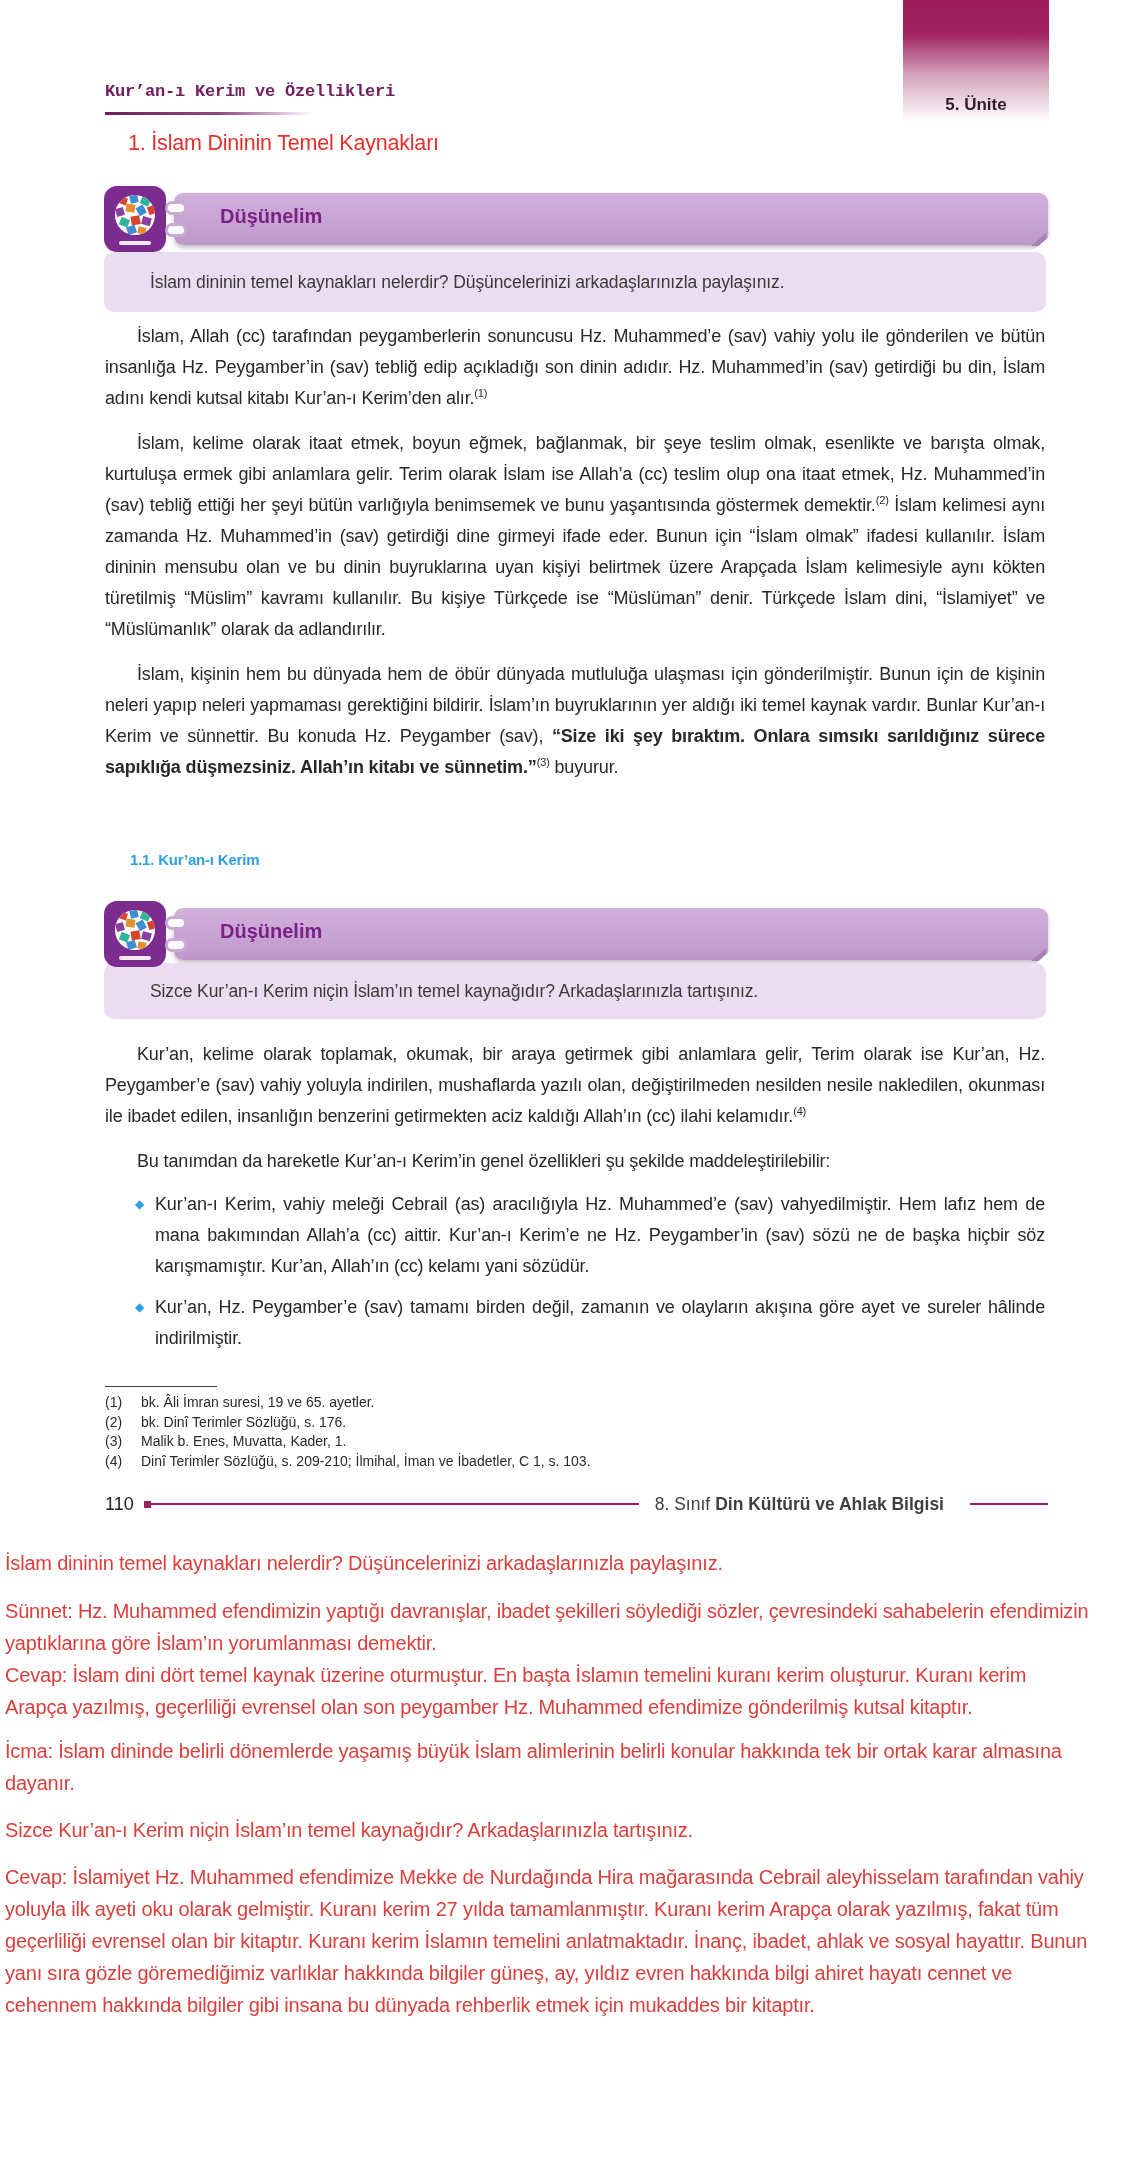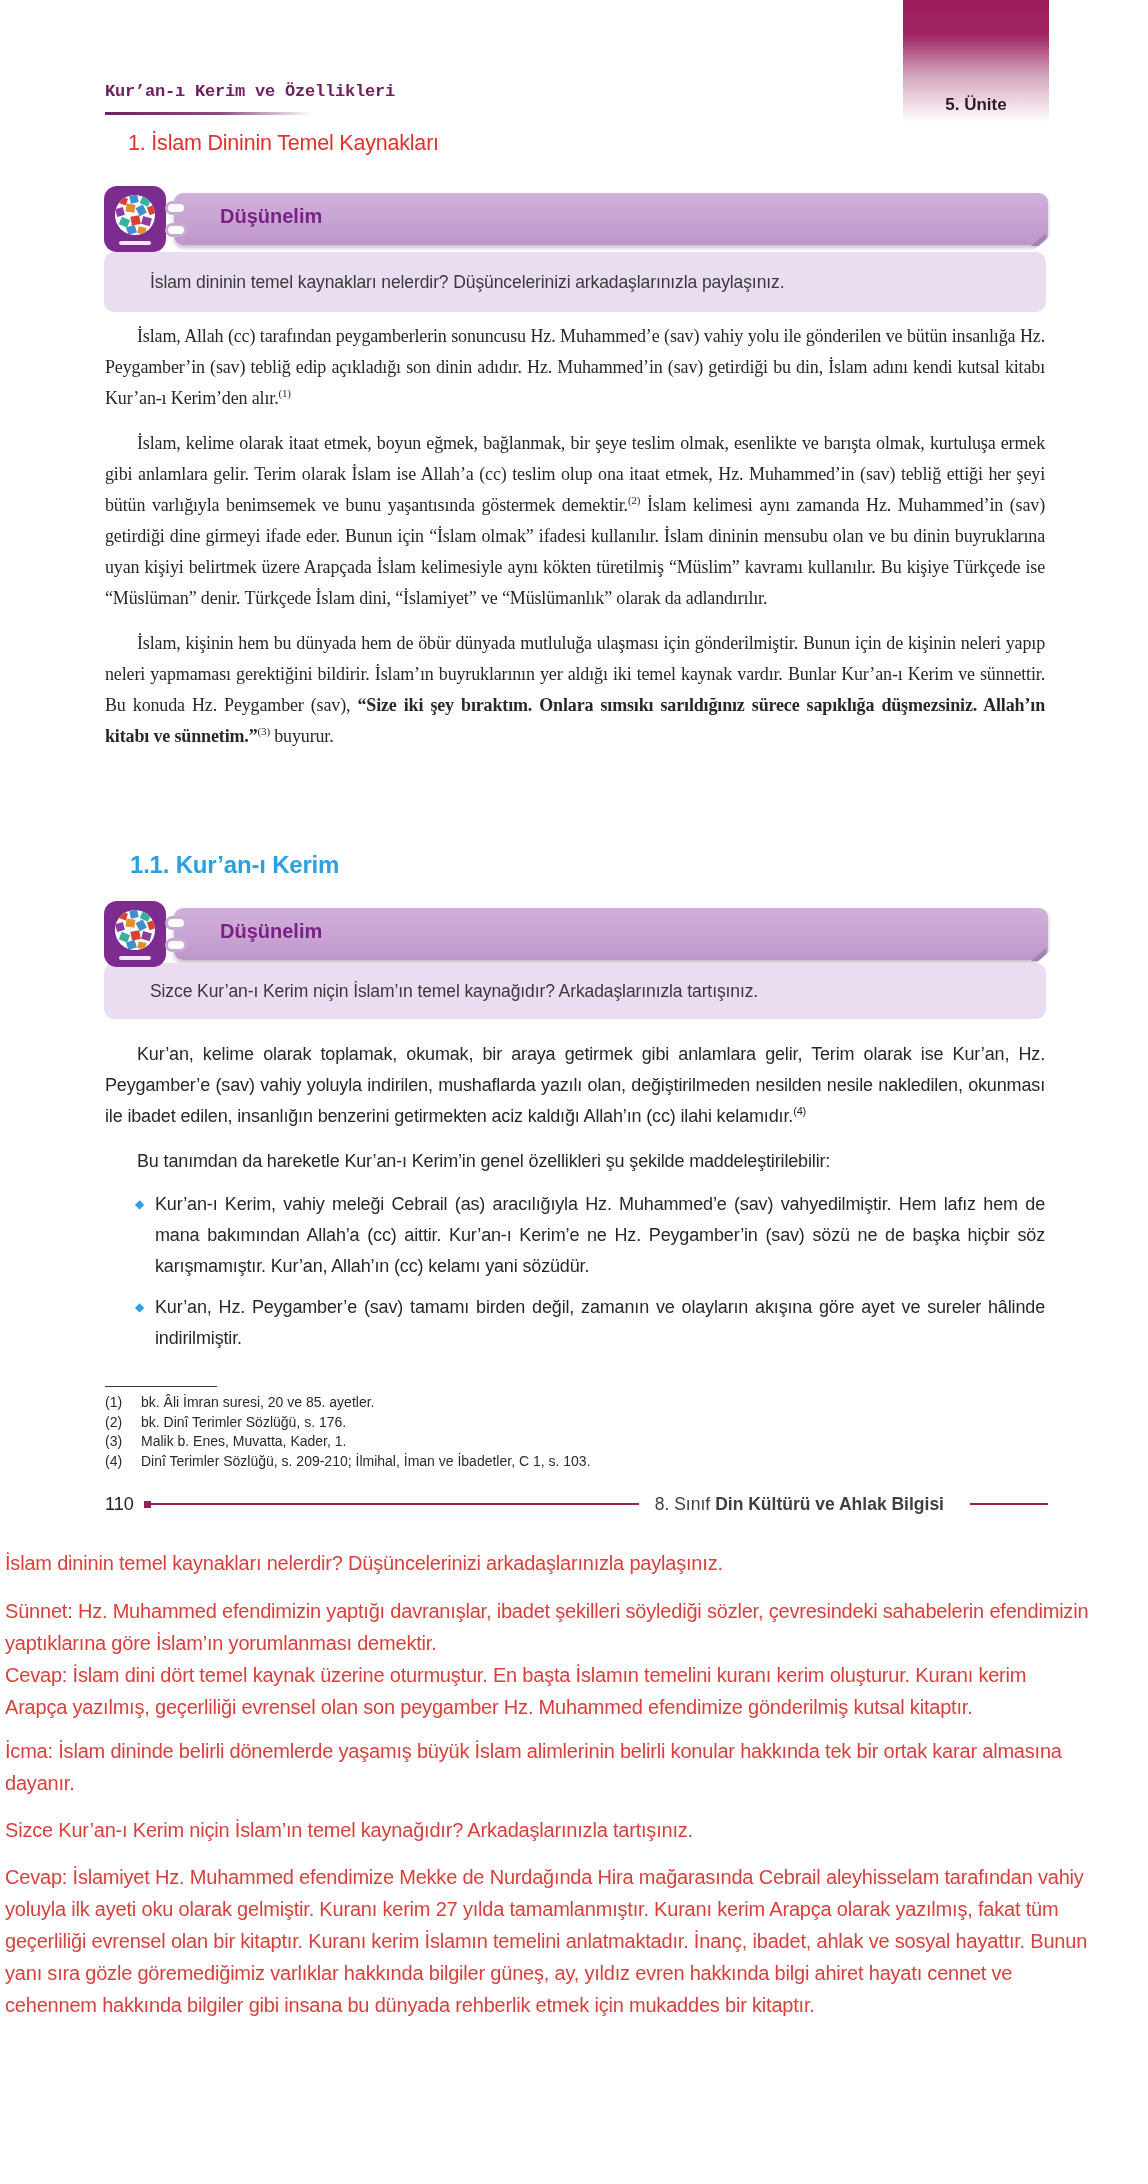--- a/index.html
+++ b/index.html
@@ -17,21 +17,21 @@
     padding-bottom:7px;box-sizing:border-box;
   }
   .unit-banner .unit-label{font-size:17px;font-weight:bold;color:#2f1b2a;}
 
   
   .section-title{position:absolute;left:105px;top:82px;font-size:17px;font-weight:bold;color:#70205f;letter-spacing:-.2px;font-family:Liberation Mono, monospace;}
   .title-rule{position:absolute;left:105px;top:112px;width:208px;height:3px;
     background:linear-gradient(90deg,#70205f 0%,#8d4b7e 55%,rgba(255,255,255,0) 100%);}
 
   .h1red{position:absolute;left:128px;top:131px;margin:0;font-size:21.5px;font-weight:normal;color:#e2302c;letter-spacing:-.2px;}
-  .h2blue{position:absolute;left:130px;top:851px;margin:0;font-size:24px;font-weight:bold;color:#2e9fe0;letter-spacing:-.2px;}
+  .h2blue{position:absolute;left:130px;top:851px;margin:0;font-size:15px;font-weight:bold;color:#2e9fe0;letter-spacing:-.2px;}
 
   
   .dus{position:absolute;left:104px;width:1071px;height:70px;padding-left:40px;}
   .dus.d1{top:186px;}
   .dus.d2{top:901px;}
   .badge{position:absolute;left:0;top:0;width:62px;height:66px;z-index:3;}
   .hook{position:absolute;left:61px;width:16px;height:8px;background:#fdfbfe;border:3px solid #c7abd2;border-radius:7px;z-index:4;}
   .hook.ha{top:15px;}
   .hook.hb{top:37px;}
   .bar{position:absolute;left:70px;top:7px;width:874px;height:52px;border-radius:9px;
@@ -46,21 +46,21 @@
   
   .qbox{position:absolute;left:104px;width:942px;background:#eadcf1;border-radius:10px;
     box-sizing:border-box;padding:0 30px 0 46px;display:flex;align-items:center;
     font-size:17.5px;color:#3a3a3a;letter-spacing:-.1px;}
   .qbox.q1{top:252px;height:60px;}
   .qbox.q2{top:963px;height:56px;}
 
   
   .body-block{position:absolute;left:105px;width:940px;font-size:18px;line-height:31px;
     color:#282828;text-align:justify;letter-spacing:-.15px;}
-  .body-block.b1{top:321px;font-family:Liberation Serif, serif;}
+  .body-block.b1{top:321px;}
   .body-block.b2{top:1039px;}
   .body-block p{margin:0 0 14px 0;text-indent:32px;}
   .body-block p.intro{margin-bottom:12px;}
   .body-block sup{font-size:11px;line-height:0;}
   .bullet{position:relative;margin:0 0 10px 0;padding-left:50px;text-indent:0;}
   .bullet .diamond{position:absolute;left:30px;top:0;color:#2e9fe0;font-size:12px;}
 
   
   .fnrule{position:absolute;left:105px;top:1386px;width:112px;height:1px;background:#3c3c3c;}
   .fnotes{position:absolute;left:105px;top:1393px;width:940px;font-size:14px;line-height:19.5px;color:#2a2a2a;}
@@ -194,21 +194,21 @@
     <div class="bullet">
       <span class="diamond">◆</span>
       <span>Kur’an, Hz. Peygamber’e (sav) tamamı birden değil, zamanın ve olayların akışına göre ayet ve sureler hâlinde indirilmiştir.</span>
     </div>
   </div>
 
   <div class="fnrule"></div>
   <div class="fnotes">
     <div class="fnrow">
       <span class="fnnum">(1)</span>
-      <span>bk. Âli İmran suresi, 20 ve 85. ayetler.</span>
+      <span>bk. Âli İmran suresi, 19 ve 65. ayetler.</span>
     </div>
     <div class="fnrow">
       <span class="fnnum">(2)</span>
       <span>bk. Dinî Terimler Sözlüğü, s. 176.</span>
     </div>
     <div class="fnrow">
       <span class="fnnum">(3)</span>
       <span>Malik b. Enes, Muvatta, Kader, 1.</span>
     </div>
     <div class="fnrow">

